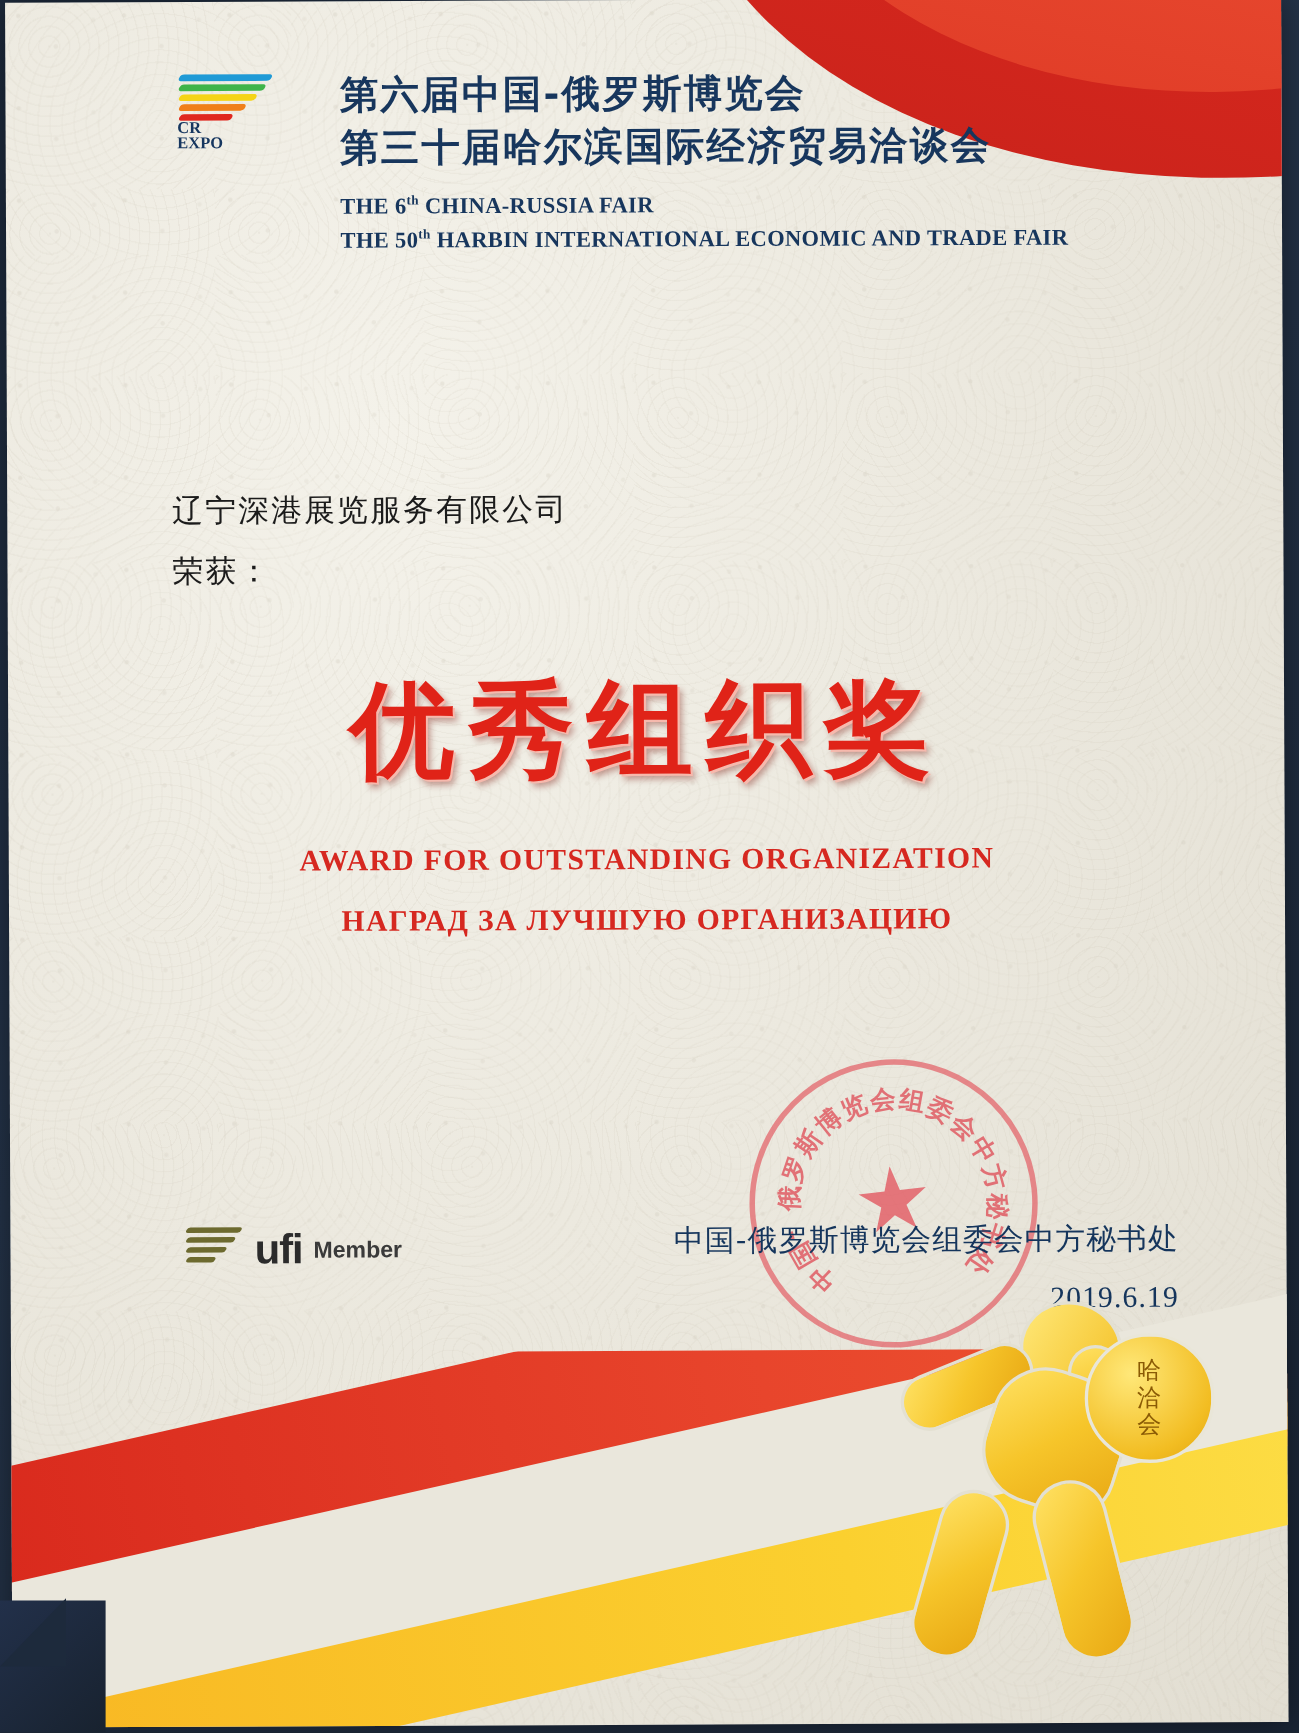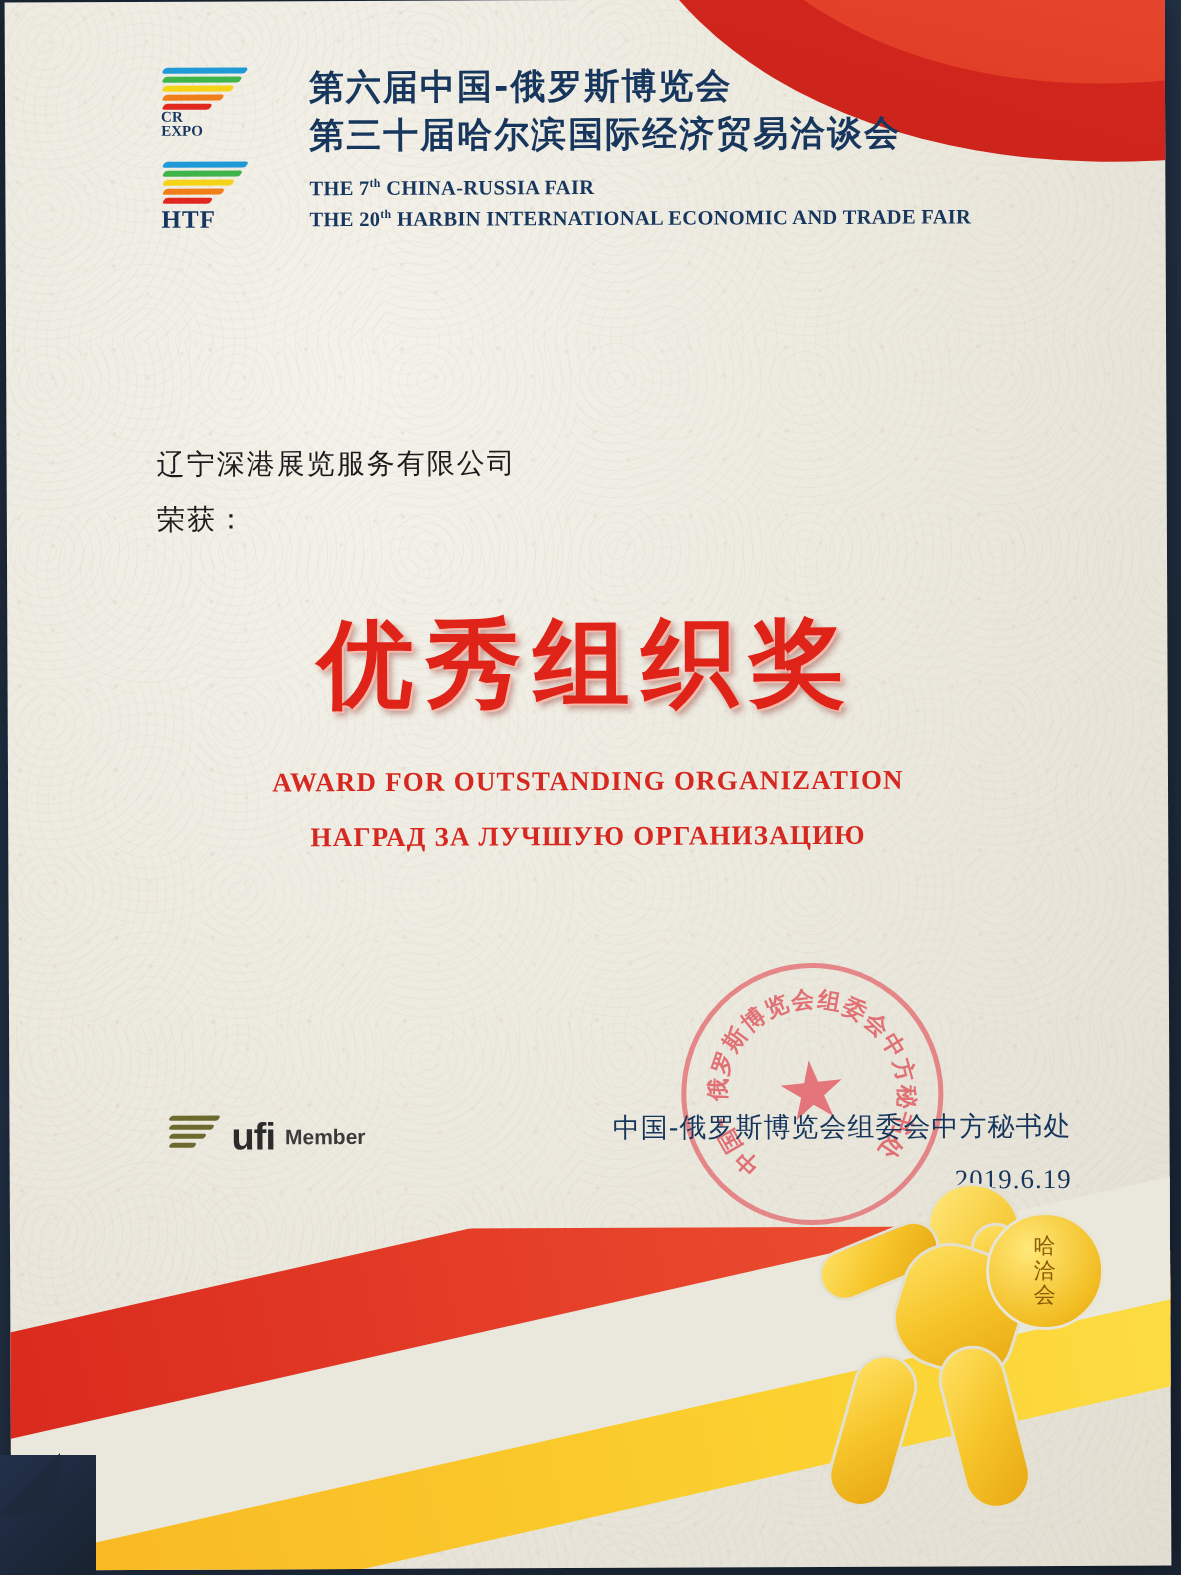--- a/index.html
+++ b/index.html
@@ -186,21 +186,20 @@
     top: 62px;
     width: 940px;
     display: flex;
     gap: 26px;
   }
   .logos {
     width: 128px;
     flex: 0 0 128px;
     display: flex;
     flex-direction: column;
-    gap: 26px;
     padding-top: 4px;
   }
   .logo-mark {
     position: relative;
     height: 68px;
   }
   .logo-swirl {
     position: absolute;
     left: 8px; top: 0px;
     width: 86px; height: 42px;
@@ -428,41 +427,31 @@
           <div class="logo-swirl">
             <span style="top:0px;width:84px;background:#1f9ad6;"></span>
             <span style="top:9px;width:78px;background:#3fb44a;"></span>
             <span style="top:18px;width:70px;background:#f5d417;"></span>
             <span style="top:27px;width:60px;background:#f07f1a;"></span>
             <span style="top:36px;width:48px;background:#e0281f;"></span>
           </div>
           <div class="logo-caption cr">CR<br>EXPO</div>
         </div>
 
-        <div class="logo-mark">
-          <div class="logo-swirl">
-            <span style="top:0px;width:84px;background:#1f9ad6;"></span>
-            <span style="top:9px;width:78px;background:#3fb44a;"></span>
-            <span style="top:18px;width:70px;background:#f5d417;"></span>
-            <span style="top:27px;width:60px;background:#f07f1a;"></span>
-            <span style="top:36px;width:48px;background:#e0281f;"></span>
-          </div>
-          <div class="logo-caption htf">HTF</div>
-        </div>
 
       </div>
 
       <div class="titles">
         <div class="t-cn">第六届中国-俄罗斯博览会</div>
         <div class="t-cn">第三十届哈尔滨国际经济贸易洽谈会</div>
         <div class="t-en">
-          <span>THE 7</span><sup>th</sup><span> CHINA-RUSSIA FAIR</span>
+          <span>THE 6</span><sup>th</sup><span> CHINA-RUSSIA FAIR</span>
         </div>
         <div class="t-en" style="margin-top:2px;">
-          <span>THE 20</span><sup>th</sup><span> HARBIN INTERNATIONAL ECONOMIC AND TRADE FAIR</span>
+          <span>THE 50</span><sup>th</sup><span> HARBIN INTERNATIONAL ECONOMIC AND TRADE FAIR</span>
         </div>
       </div>
 
     </div>
 
     <div class="recipient">
       <div>辽宁深港展览服务有限公司</div>
       <div>荣获：</div>
     </div>
 

